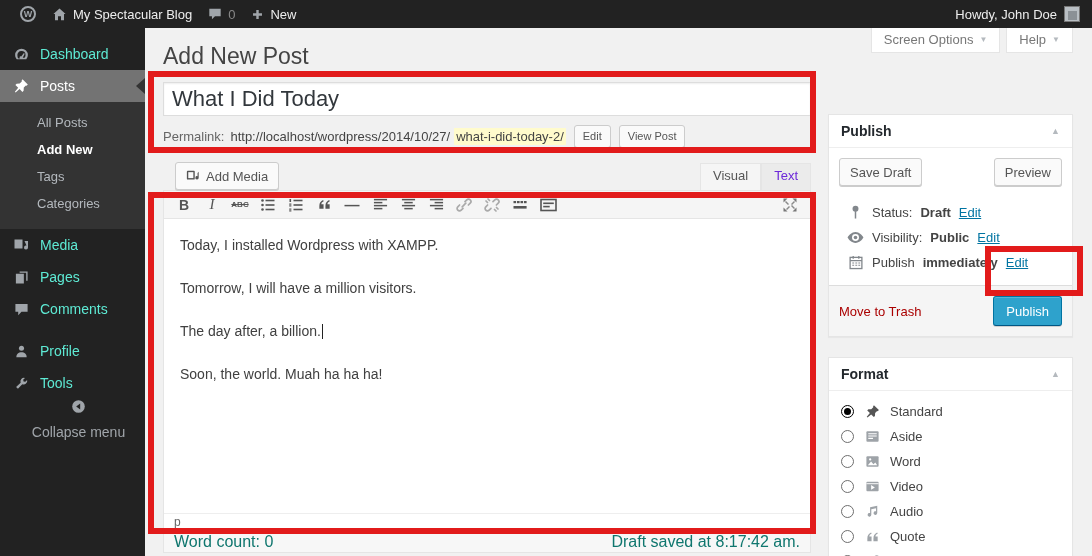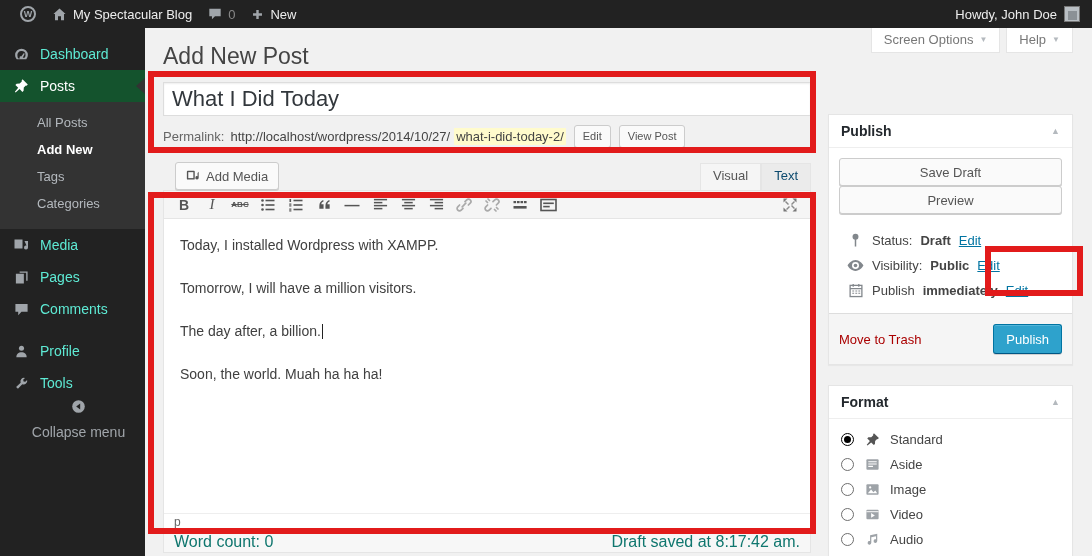--- a/index.html
+++ b/index.html
@@ -15,21 +15,21 @@
   .ab-count { color:#888; }
   .ab-right { margin-left:auto; display:flex; align-items:center; gap:7px; }
   .avatar { width:16px; height:16px; background:#b9bfc4; border:1px solid #777; display:flex; align-items:flex-end; justify-content:center; overflow:hidden; }
   .avatar-inner { width:9px; height:9px; background:#8b9196; margin-bottom:1px; }
 
   
   .app { display:flex; height:528px; }
   .sidebar { width:145px; background:#222; flex-shrink:0; padding-top:10px; font-size:14px; }
   .menu-item { height:32px; display:flex; align-items:center; gap:10px; padding:0 0 0 12px; color:#5eead4; cursor:pointer; position:relative; }
   .menu-item .mi-icon { color:#a0a5aa; width:18px; display:flex; justify-content:center; }
-  .menu-item.active { background:#14532d; color:#fff;text-align:right; }
+  .menu-item.active { background:#737373; color:#fff;text-align:right; }
   .menu-item.active .mi-icon { color:#fff; }
   .active-arrow { position:absolute; right:0; top:50%; margin-top:-8px; width:0; height:0; border-top:8px solid transparent; border-bottom:8px solid transparent; border-right:9px solid #333; }
   .submenu { background:#333; padding:7px 0 12px; }
   .submenu-item { height:27px; display:flex; align-items:center; padding-left:37px; font-size:13px; color:#b4b9be; cursor:pointer; }
   .submenu-item.current { color:#fff; font-weight:bold; }
   .menu-sep { height:10px; }
   .collapse-item { color:#a0a5aa;flex-direction:column; }
 
   
   .content { flex:1; position:relative; background:#f1f1f1; }
@@ -44,21 +44,21 @@
 
   .permalink-row { margin-top:8px; height:24px; display:flex; align-items:center; gap:4px; font-size:13px; color:#666; }
   .permalink-label { margin-right:2px; }
   .permalink-url { color:#444; }
   .permalink-slug { background:#fffbcc; padding:1px 2px; color:#444; }
   .button { display:inline-flex; align-items:center; justify-content:center; background:#fafafa; border:1px solid #ccc; border-radius:3px; color:#555; font-size:13px; height:28px; padding:0 10px; cursor:pointer; box-shadow:0 1px 0 #ccc; white-space:nowrap; gap:6px; }
   .button-small { height:23px; font-size:11px; padding:0 8px; margin-left:4px; }
 
   .media-bar { margin-top:14px; display:flex; align-items:flex-end;padding-left:12px; }
   .editor-tabs { margin-left:auto; display:flex; gap:0; }
-  .switch-tab { font-size:13px; padding:4px 12px 5px; border:1px solid #e5e5e5; border-bottom:none; color:#0c4a6e; background:#ebebeb; cursor:pointer; height:27px; }
+  .switch-tab { font-size:13px; padding:4px 12px 5px; border:1px solid #e5e5e5; border-bottom:none; color:#6d28d9; background:#ebebeb; cursor:pointer; height:27px; }
   .switch-tab.active { background:#f5f5f5; color:#555; }
 
   .editor-wrap { border:1px solid #e5e5e5; background:#fff; }
   .mce-toolbar { height:28px; background:#f5f5f5; border-bottom:1px solid #e5e5e5; display:flex; align-items:center; padding:0 6px; }
   .mce-btn { width:28px; height:24px; display:flex; align-items:center; justify-content:center; color:#555; cursor:pointer; }
   .mce-btn.light { color:#aaa; }
   .mce-btn.expand { margin-left:auto; color:#777; }
   .glyph-b { font-weight:bold; font-size:14px; }
   .glyph-i { font-style:italic; font-family:"Liberation Serif", serif; font-size:15px; }
   .glyph-abc { font-size:8px; font-weight:bold; text-decoration:line-through; letter-spacing:0; }
@@ -71,21 +71,21 @@
 
   .status-bar { height:22px; background:#f7f7f7; border:1px solid #e5e5e5; border-top:none; display:flex; align-items:center; justify-content:space-between; padding:0 10px; font-size:16px; color:#0f766e; }
 
   
   .side-col { position:absolute; right:19px; top:57px; width:245px; }
   .postbox { background:#fff; border:1px solid #e5e5e5; box-shadow:0 1px 1px rgba(0,0,0,.04); margin-top:29px; }
   .postbox.format { margin-top:20px; }
   .postbox-header { display:flex; align-items:center; justify-content:space-between; padding:8px 12px; border-bottom:1px solid #eee; cursor:pointer; }
   .postbox-title { font-size:14px; font-weight:bold; color:#23282d; }
   .toggle-arrow { font-size:9px; color:#b4b9be; }
-  .minor-actions { display:flex; justify-content:space-between; padding:10px;flex-direction:column; }
+  .minor-actions { display:flex; justify-content:space-between; padding:10px; }
   .misc-actions { padding:4px 18px 10px; }
   .misc-row { display:flex; align-items:center; gap:8px; padding:5px 0; font-size:13px; color:#444; }
   .misc-row .mr-icon { color:#82878c; width:17px; display:flex; justify-content:center; }
   .edit-link { color:#0074a2; text-decoration:underline; cursor:pointer; }
   .major-actions { display:flex; justify-content:space-between; align-items:center; background:#f5f5f5; border-top:1px solid #ddd; padding:10px; }
   .trash-link { color:#a00; font-size:13px; cursor:pointer; }
   .button-primary { background:#2ea2cc; border-color:#0074a2 #0074a2 #005684; color:#fff; box-shadow:inset 0 1px 0 rgba(120,200,230,.5), 0 1px 0 rgba(0,0,0,.15); height:30px; padding:0 12px; }
 
   .format-body { padding:8px 12px 12px; }
   .format-row { display:flex; align-items:center; gap:9px; height:25px; cursor:pointer; }
@@ -465,21 +465,21 @@
           </div>
           <div class="format-row">
             <span class="radio"></span>
             <span class="fmt-icon">
               <svg width="15" height="15" viewBox="0 0 16 16" fill="currentColor">
                   <rect x="1.5" y="2.5" width="13" height="11" rx="1"></rect>
                   <path d="M3 12l3.5-4 2.5 3 2-2 2 3z" fill="#fff"></path>
                   <circle cx="5.5" cy="5.8" r="1.2" fill="#fff"></circle>
                 </svg>
             </span>
-            <span class="fmt-label">Image</span>
+            <span class="fmt-label">Word</span>
           </div>
           <div class="format-row">
             <span class="radio"></span>
             <span class="fmt-icon">
               <svg width="15" height="15" viewBox="0 0 16 16" fill="currentColor">
                   <rect x="1.5" y="3" width="13" height="10" rx="1"></rect>
                   <path d="M1.5 5h13" stroke="#fff" stroke-width="1"></path>
                   <path d="M6.5 6.5 10.5 9l-4 2.5z" fill="#fff"></path>
                 </svg>
             </span>

